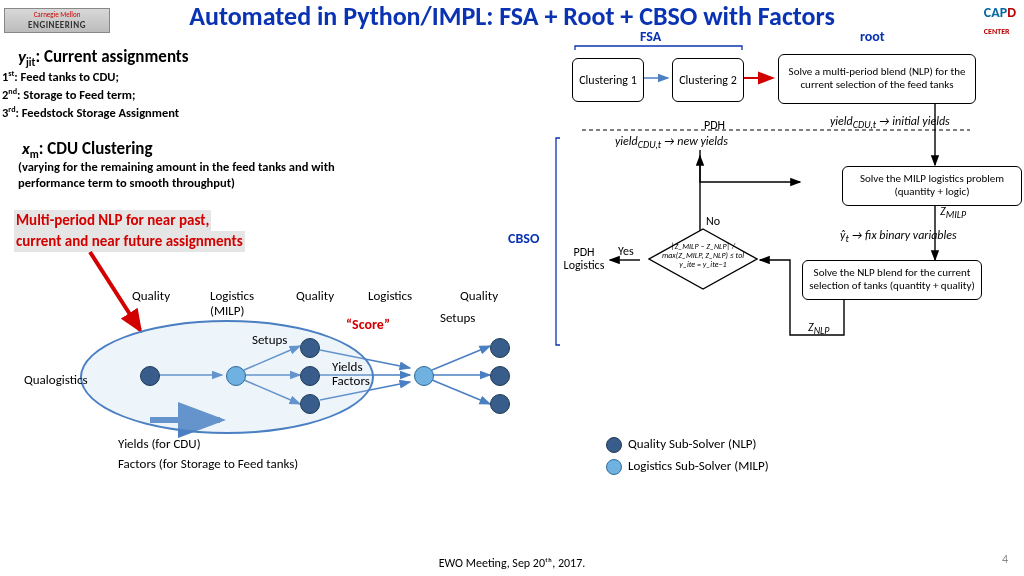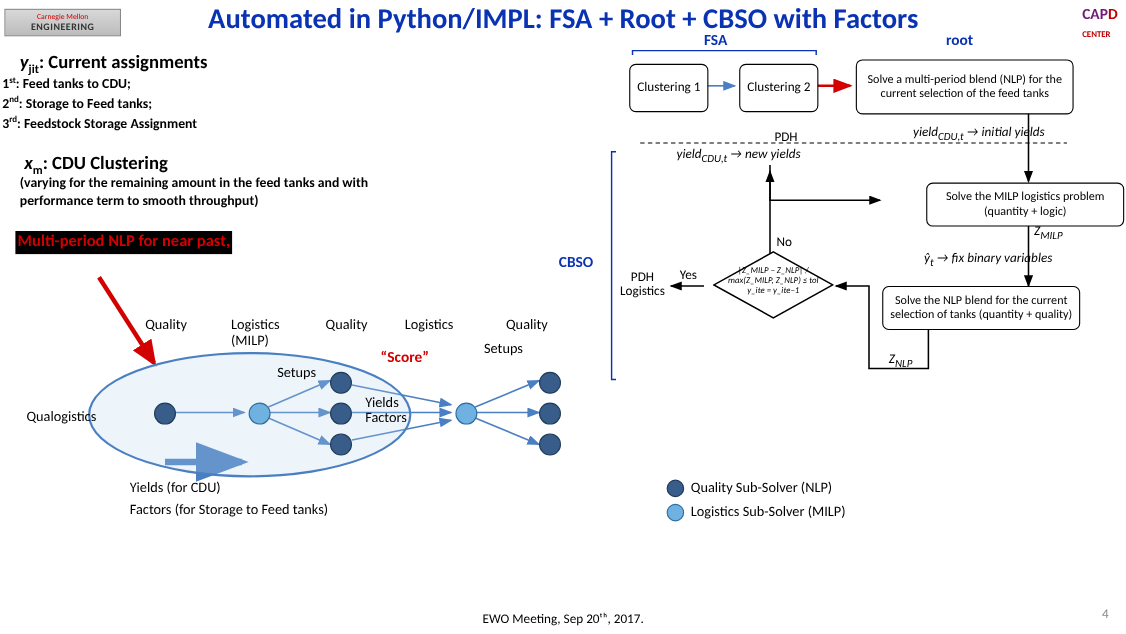--- a/index.html
+++ b/index.html
@@ -1,25 +1,25 @@
 <!DOCTYPE html>
 <html><head>
 <meta charset="utf-8">
 <style>
   body { margin:0; padding:0; width:1024px; height:576px; position:relative; font-family:"Calibri","Segoe UI",Arial,sans-serif; background:#fff; color:#000; overflow:hidden;}
   .title { position:absolute; top:0px; left:0; width:1024px; text-align:center; font-size:26px; font-weight:bold; color:#0a33b3;}
   .logo-left { position:absolute; top:8px; left:4px; width:104px; height:22px; border:1px solid #888; background:linear-gradient(#d8d8d8,#bcbcbc); font-size:7px; color:#c00; text-align:center; line-height:10px; padding-top:1px;}
   .logo-left .eng{color:#333;font-weight:bold;font-size:9px;letter-spacing:.5px;}
   .logo-right{ position:absolute; top:4px; right:8px; font-size:14px; font-weight:bold; color:#b00;}
-  .logo-right span{color:#701a75;}
+  .logo-right span{color:#0369a1;}
   .block{position:absolute;}
   .h{font-weight:bold;font-size:17px;}
   .sub{font-weight:bold;font-size:12.5px;line-height:1.35;}
   .p{font-weight:bold;font-size:12.5px;line-height:1.3;max-width:360px;}
-  .hl{background:#000000;color:#d30000;font-weight:bold;font-size:15px;line-height:1.25;padding:1px 2px;display:inline-block;}
+  .hl{background:#e5e5e5;color:#d30000;font-weight:bold;font-size:15px;line-height:1.25;padding:1px 2px;display:inline-block;}
   .fsa-lbl{color:#0a33b3;font-weight:bold;font-size:14px;}
   .box{border:1.5px solid #000;border-radius:6px;background:#fff;font-size:12px;text-align:center;display:flex;align-items:center;justify-content:center;padding:4px;}
   .small{font-size:11px;line-height:1.15;}
   .lbl{font-size:12px;}
   .lbl13{font-size:13px;}
   .node{border-radius:50%;background:#385d8a;border:1px solid #1f3a57;}
   .nodeL{border-radius:50%;background:#6fb1e0;border:1px solid #2e6c9c;}
   .ellipse{position:absolute;border:2px solid #4a7fc2;border-radius:50%;background:rgba(185,210,235,.25);}
   .legend-dot{display:inline-block;width:14px;height:14px;border-radius:50%;vertical-align:middle;margin-right:6px;}
   .footer{position:absolute;bottom:6px;width:1024px;text-align:center;font-size:12px;}
@@ -41,30 +41,31 @@
 <div class="logo-right">
   <span>CAP</span><span style="color:#b00">D</span><br>
   <span style="font-size:8px;color:#b00;">CENTER</span>
 </div>
 
 <div class="block" style="top:46px;left:18px;">
   <span class="h"><i>y</i><sub style="font-size:.65em">jit</sub><span>: Current assignments</span></span>
 </div>
 <div class="block sub" style="top:68px;left:2px;">
   <div><span>1</span><sup>st</sup><span>: Feed tanks to CDU;</span></div>
-  <div><span>2</span><sup>nd</sup><span>: Storage to Feed tanks;</span></div>
+  <div><span>2</span><sup>nd</sup><span>: Storage to Feed term;</span></div>
   <div><span>3</span><sup>rd</sup><span>: Feedstock Storage Assignment</span></div>
 </div>
 <div class="block" style="top:138px;left:22px;">
   <span class="h"><i>x</i><sub style="font-size:.65em">m</sub><span>:  CDU Clustering</span></span>
 </div>
 <div class="block p" style="top:159px;left:18px;">(varying for the remaining amount in the feed tanks and with performance term to smooth throughput)</div>
 
 <div class="block" style="top:210px;left:14px;">
   <div class="hl">Multi-period NLP for near past,</div><br>
+  <div class="hl">current and near future assignments</div>
 </div>
 
 <svg width="1024" height="576" style="position:absolute;top:0;left:0;pointer-events:none">
   <defs>
     <marker id="ah" markerWidth="8" markerHeight="8" refX="7" refY="3" orient="auto">
         <path d="M0,0 L8,3 L0,6 Z" fill="#000"></path>
       </marker>
     <marker id="ahB" markerWidth="8" markerHeight="8" refX="7" refY="3" orient="auto">
         <path d="M0,0 L8,3 L0,6 Z" fill="#4a7fc2"></path>
       </marker>

